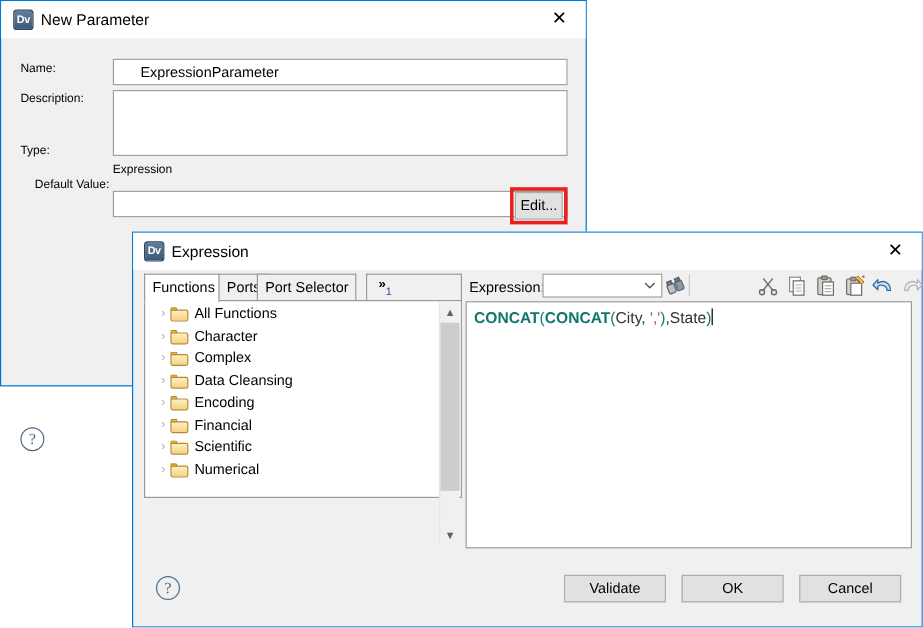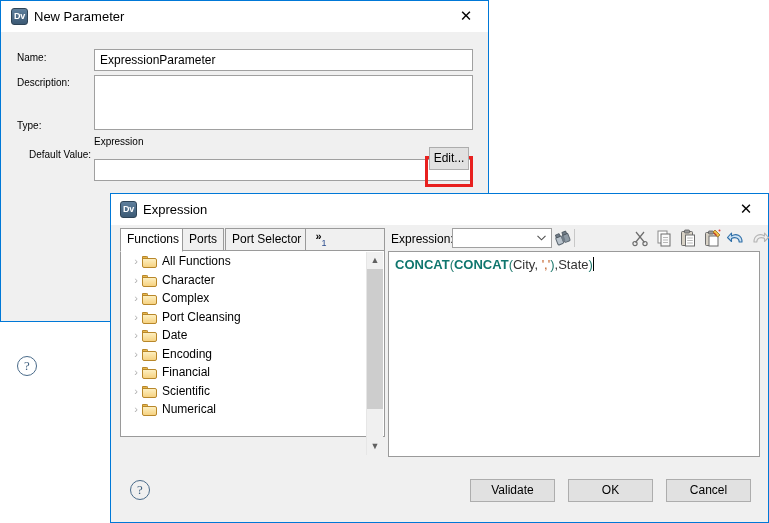--- a/index.html
+++ b/index.html
@@ -81,42 +81,42 @@
   #val-type { left: 93px; top: 135px; }
 
   .wintext {
     position: absolute;
     background: #ffffff;
     border: 1px solid #a0a0a0;
     box-sizing: border-box;
     font-family: "Liberation Sans", sans-serif;
     font-size: 12px;
     color: #000000;
-    padding: 3px 5px;
+    padding: 3px 22px;
     outline: none;
   }
   #name-input { left: 93px; top: 48px; width: 379px; height: 22px; }
   #description-input {
     left: 93px; top: 74px; width: 379px; height: 55px;
     resize: none;
     padding: 3px 5px;
   }
   #default-value-input { left: 93px; top: 158px; width: 379px; height: 22px; }
 
   #edit-highlight {
     position: absolute;
     left: 424px; top: 155px;
     width: 48px; height: 31px;
     border: 3px solid #e8201f;
     box-sizing: border-box;
     background: transparent;
   }
   #edit-button {
     position: absolute;
-    left: 428px; top: 146px;
+    left: 428px; top: 159px;
     width: 40px; height: 23px;
     background: #e1e1e1;
     border: 1px solid #adadad;
     box-sizing: border-box;
     font-family: "Liberation Sans", sans-serif;
     font-size: 12px;
     color: #000000;
     text-align: center;
     line-height: 21px;
     cursor: default;
@@ -188,36 +188,36 @@
     white-space: nowrap;
   }
   .tab.selected {
     background: #ffffff;
     border-bottom: 1px solid #ffffff;
     height: 24px;
     z-index: 3;
   }
   #tab-functions { left: 0px; width: 63px; }
   #tab-ports { left: 62px; width: 42px; }
-  #tab-portselector { left: 105px; width: 83px; }
+  #tab-portselector { left: 94px; width: 83px; }
   #tab-overflow { left: 185px; width: 80px; border-right: 1px solid #9a9a9a; }
   #tab-overflow .ov-chev {
     font-weight: bold; font-size: 11px;
     position: relative; top: -3px; left: -24px;
   }
   #tab-overflow .ov-num {
     font-size: 9px; color: #2a4b8d;
     position: relative; top: 3px; left: -24px;
   }
 
   
   #tree-panel {
     position: absolute;
     left: 9px; top: 56px;
-    width: 265px; height: 187px;
+    width: 265px; height: 165px;
     background: #ffffff;
     border: 1px solid #9a9a9a;
     box-sizing: border-box;
   }
   #tree-inner {
     position: absolute;
     left: 1px; top: 1px;
     width: 246px; height: 185px;
     overflow: hidden;
   }
@@ -434,22 +434,21 @@
     <div class="tab" id="tab-overflow">
       <span class="ov-chev">»</span><span class="ov-num">1</span>
     </div>
   </div>
 
   <div id="tree-panel">
     <div id="tree-inner">
         <div class="tree-item"><span class="tree-chev">›</span><span class="folder-icon"></span><span>All Functions</span></div>
         <div class="tree-item"><span class="tree-chev">›</span><span class="folder-icon"></span><span>Character</span></div>
         <div class="tree-item"><span class="tree-chev">›</span><span class="folder-icon"></span><span>Complex</span></div>
-        <div class="tree-item"><span class="tree-chev">›</span><span class="folder-icon"></span><span>Port Cleansing</span></div>
-        <div class="tree-item"><span class="tree-chev">›</span><span class="folder-icon"></span><span>Date</span></div>
+        <div class="tree-item"><span class="tree-chev">›</span><span class="folder-icon"></span><span>Data Cleansing</span></div>
         <div class="tree-item"><span class="tree-chev">›</span><span class="folder-icon"></span><span>Encoding</span></div>
         <div class="tree-item"><span class="tree-chev">›</span><span class="folder-icon"></span><span>Financial</span></div>
         <div class="tree-item"><span class="tree-chev">›</span><span class="folder-icon"></span><span>Scientific</span></div>
         <div class="tree-item"><span class="tree-chev">›</span><span class="folder-icon"></span><span>Numerical</span></div>
       </div>
     <div id="tree-scrollbar">
       <div class="sb-arrow" id="sb-up">▲</div>
       <div id="sb-thumb"></div>
       <div class="sb-arrow" id="sb-down">▼</div>
     </div>

